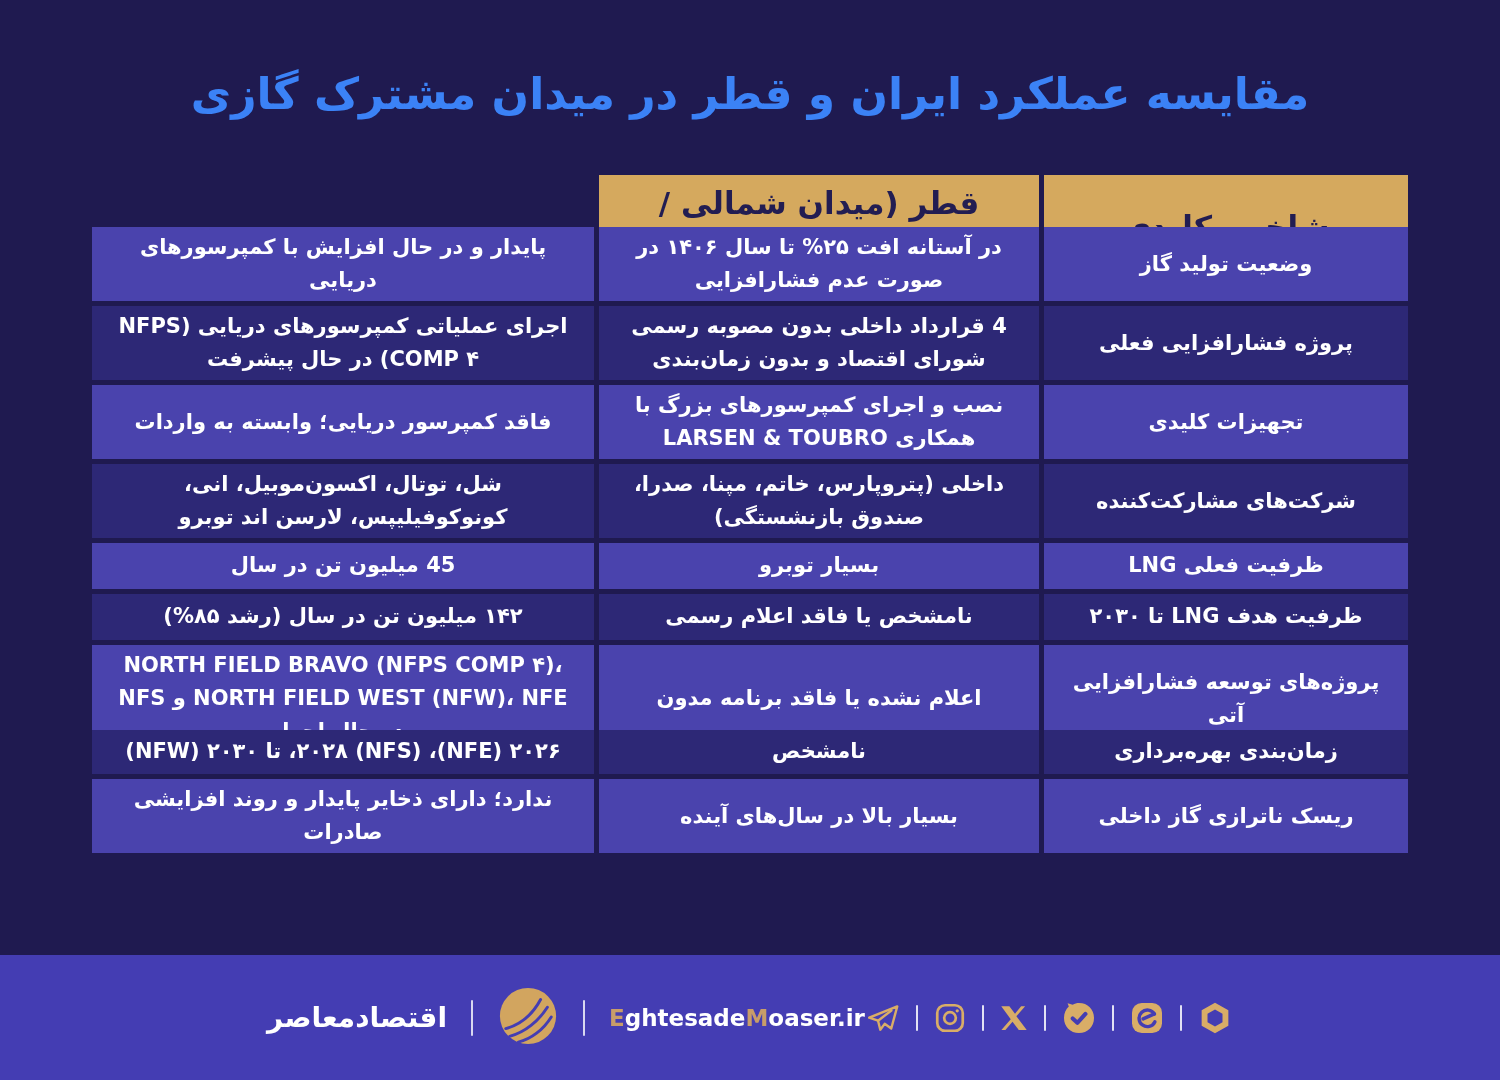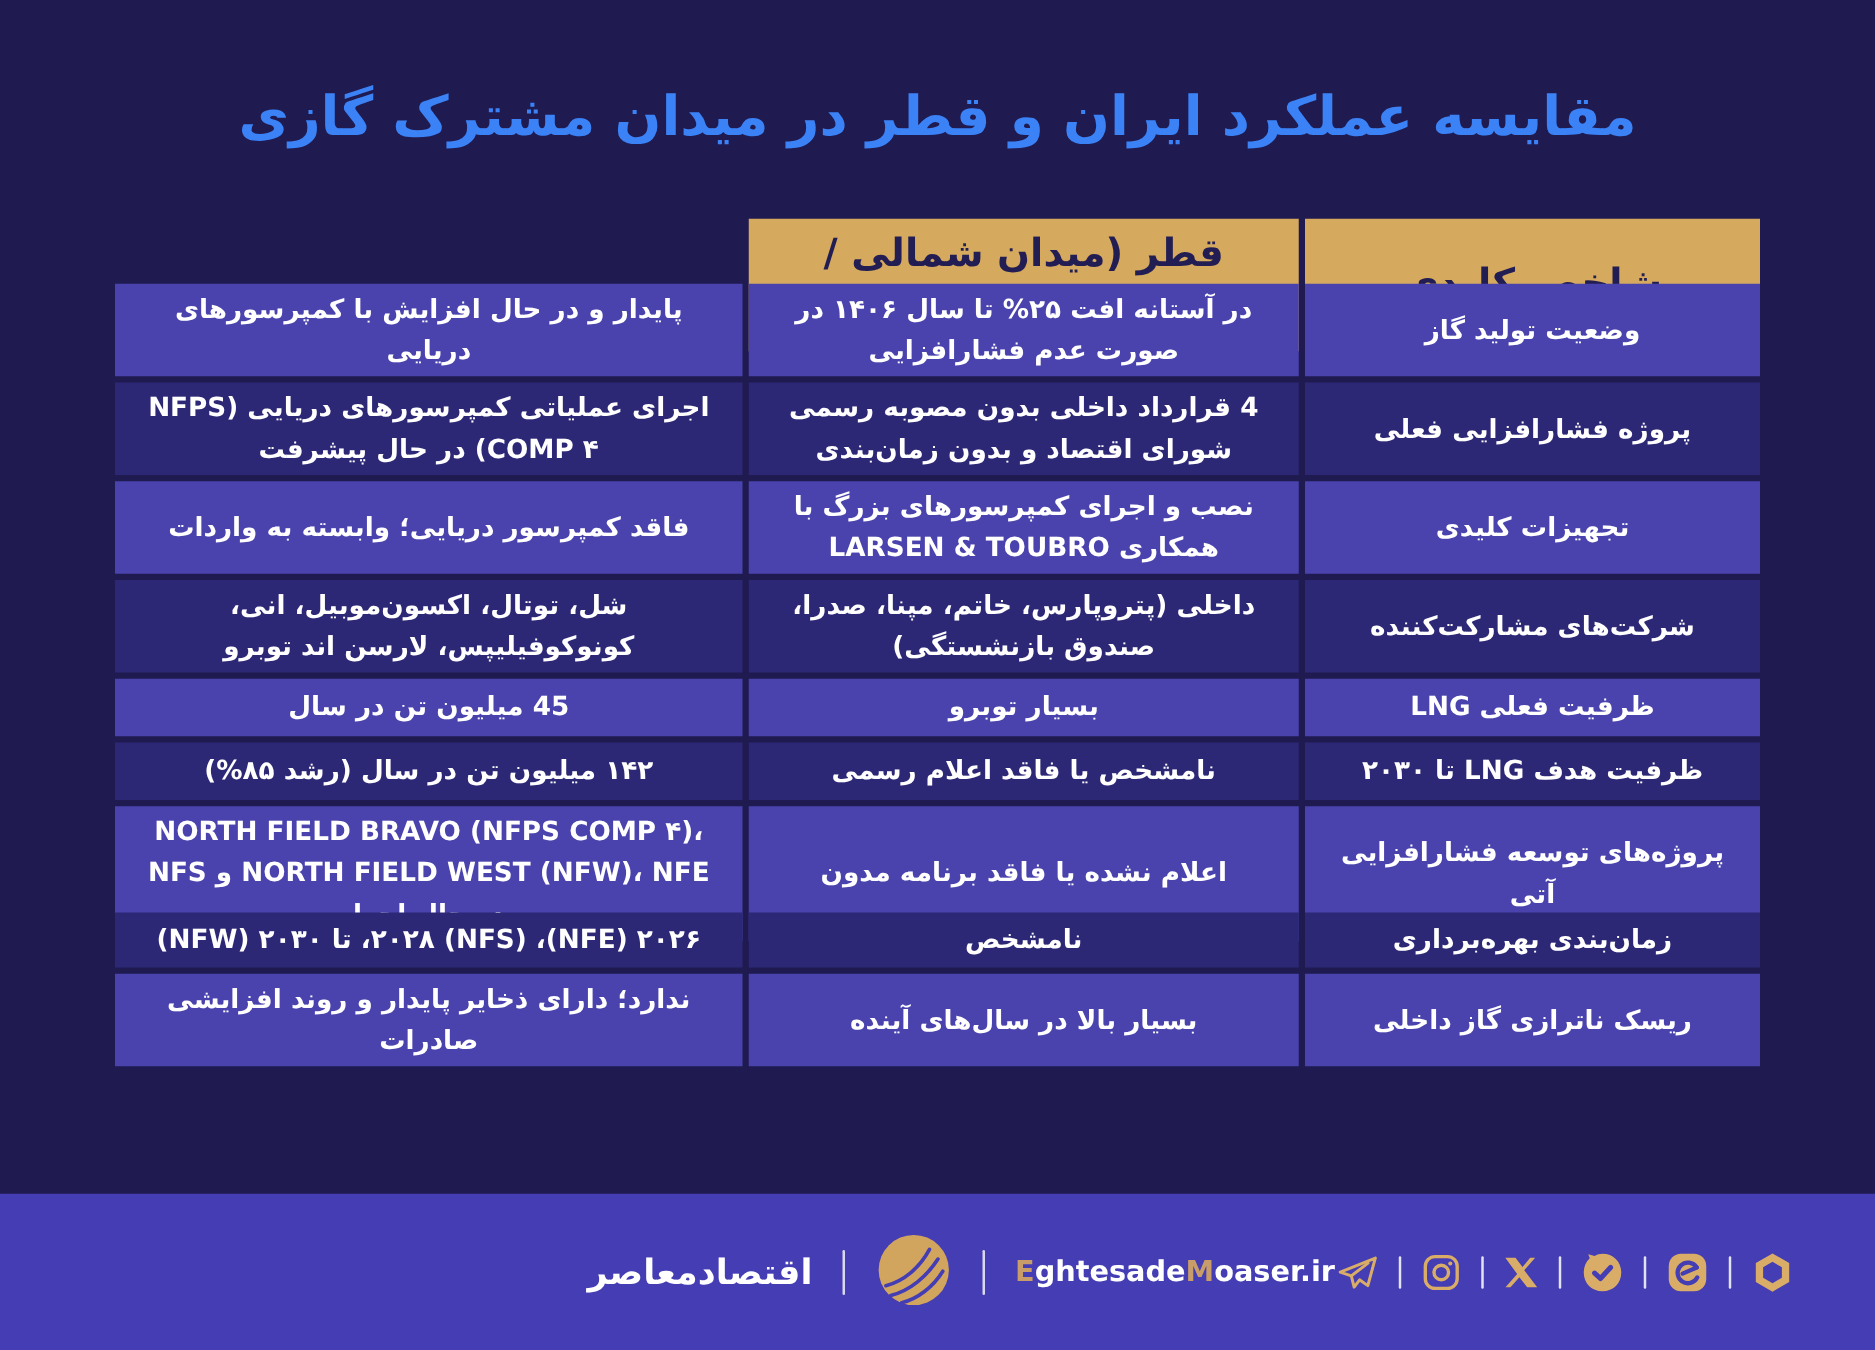--- a/index.html
+++ b/index.html
@@ -29,21 +29,21 @@
   }
   .header-row{height:47px;}
   .header-row .cell{background:#d5a95e;color:#221d52;font-size:31px;}
   .row.light .cell{background:#4a43ad;}
   .row.dark .cell{background:#2d2876;}
   .h86{height:74px;} .h80{height:80px;} .h46{height:46px;} .h44{height:44px;} .h50{height:50px;}
   
   .footer{
     position:absolute;left:0;bottom:0;width:100%;height:125px;
     background:#443db3;box-sizing:border-box;
-    display:flex;align-items:center;justify-content:flex-end;
+    display:flex;align-items:center;justify-content:center;
     padding:0 64px;
   }
   .footer-left{display:flex;align-items:center;gap:24px;}
   .brand-fa{color:#ffffff;font-size:28px;font-weight:bold;direction:rtl;}
   .vdiv{width:2px;height:36px;background:rgba(255,255,255,.8);border-radius:1px;}
   .site{font-size:23px;font-weight:bold;color:#ffffff;white-space:nowrap;}
   .site .gold{color:#c89d69;}
   .footer-social{display:flex;align-items:center;gap:15px;}
   .social-icon{display:flex;align-items:center;justify-content:center;cursor:pointer;}
   .social-icon svg{display:block;}

